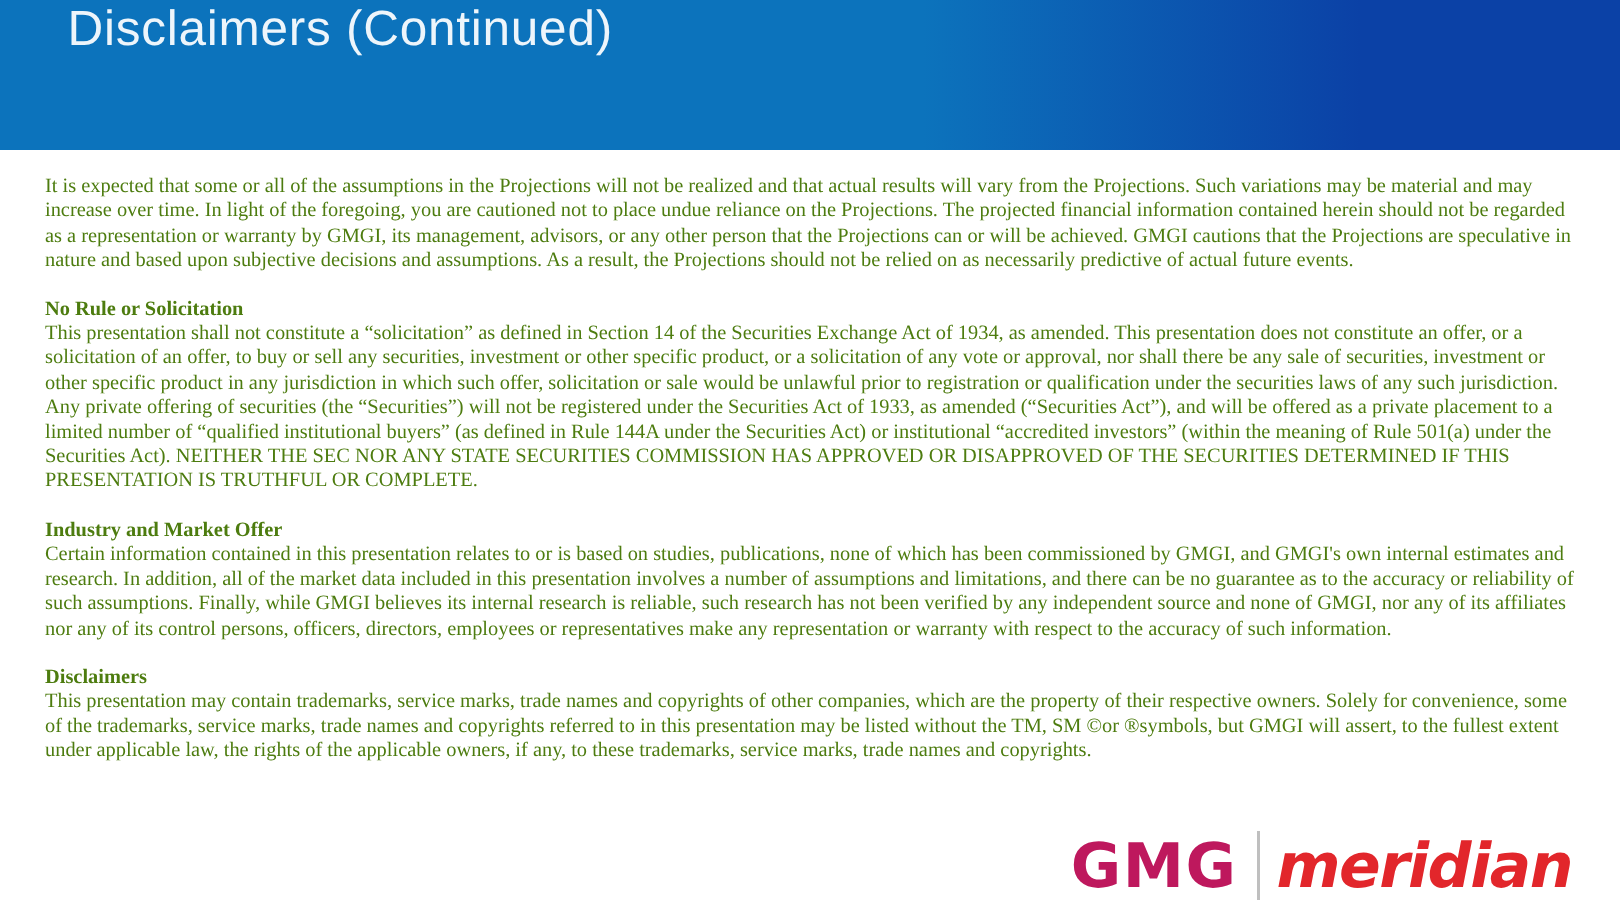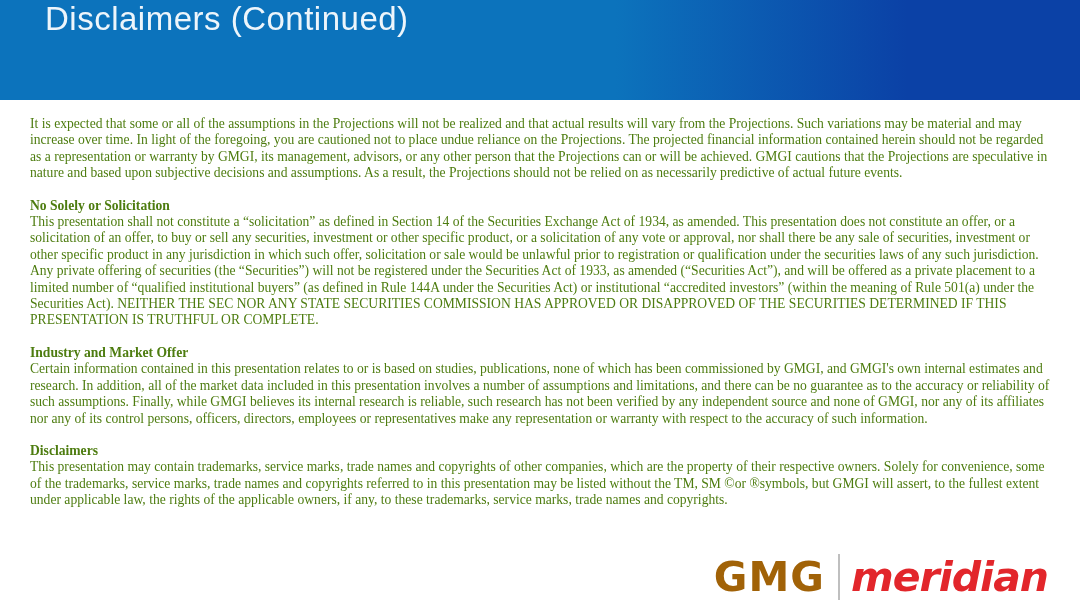--- a/index.html
+++ b/index.html
@@ -56,21 +56,21 @@
     right: 32px;
     bottom: 8px;
     display: flex;
     align-items: center;
     font-family: "DejaVu Sans", sans-serif;
   }
   .logo-gmg {
     font-size: 41px;
     font-weight: bold;
     letter-spacing: 1px;
-    color: #a16207;
+    color: #be185d;
     line-height: 1;
   }
   .logo-divider {
     width: 2px;
     height: 46px;
     background: #bfbfbf;
     margin: 0 11px 0 13px;
   }
   .logo-meridian {
     font-size: 41px;
@@ -89,21 +89,21 @@
 
   <div class="header-band">
     <h1 class="slide-title">Disclaimers (Continued)</h1>
   </div>
 
   <div class="content">
 
     <p>It is expected that some or all of the assumptions in the Projections will not be realized and that actual results will vary from the Projections. Such variations may be material and may increase over time. In light of the foregoing, you are cautioned not to place undue reliance on the Projections. The projected financial information contained herein should not be regarded as a representation or warranty by GMGI, its management, advisors, or any other person that the Projections can or will be achieved. GMGI cautions that the Projections are speculative in nature and based upon subjective decisions and assumptions. As a result, the Projections should not be relied on as necessarily predictive of actual future events.</p>
 
     <div class="section">
-      <p class="section-heading">No Solely or Solicitation</p>
+      <p class="section-heading">No Rule or Solicitation</p>
       <p>This presentation shall not constitute a “solicitation” as defined in Section 14 of the Securities Exchange Act of 1934, as amended. This presentation does not constitute an offer, or a solicitation of an offer, to buy or sell any securities, investment or other specific product, or a solicitation of any vote or approval, nor shall there be any sale of securities, investment or other specific product in any jurisdiction in which such offer, solicitation or sale would be unlawful prior to registration or qualification under the securities laws of any such jurisdiction. Any private offering of securities (the “Securities”) will not be registered under the Securities Act of 1933, as amended (“Securities Act”), and will be offered as a private placement to a limited number of “qualified institutional buyers” (as defined in Rule 144A under the Securities Act) or institutional “accredited investors” (within the meaning of Rule 501(a) under the Securities Act). NEITHER THE SEC NOR ANY STATE SECURITIES COMMISSION HAS APPROVED OR DISAPPROVED OF THE SECURITIES DETERMINED IF THIS PRESENTATION IS TRUTHFUL OR COMPLETE.</p>
     </div>
 
     <div class="section">
       <p class="section-heading">Industry and Market Offer</p>
       <p>Certain information contained in this presentation relates to or is based on studies, publications, none of which has been commissioned by GMGI, and GMGI's own internal estimates and research. In addition, all of the market data included in this presentation involves a number of assumptions and limitations, and there can be no guarantee as to the accuracy or reliability of such assumptions. Finally, while GMGI believes its internal research is reliable, such research has not been verified by any independent source and none of GMGI, nor any of its affiliates nor any of its control persons, officers, directors, employees or representatives make any representation or warranty with respect to the accuracy of such information.</p>
     </div>
 
     <div class="section">
       <p class="section-heading">Disclaimers</p>

